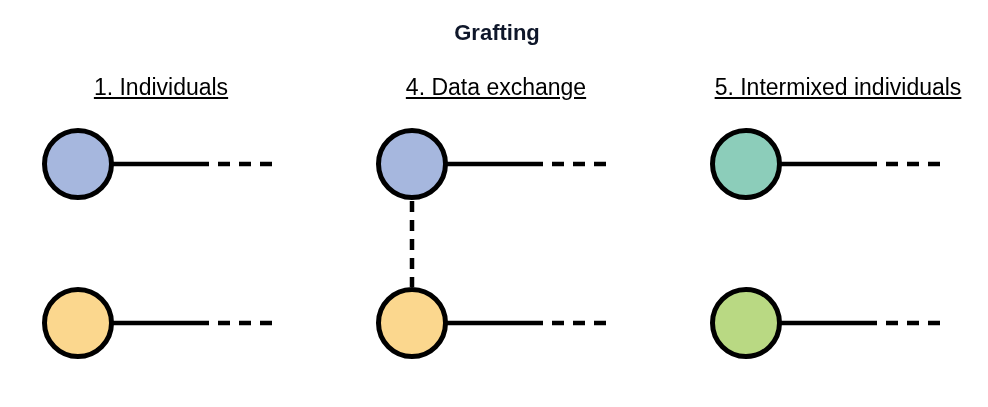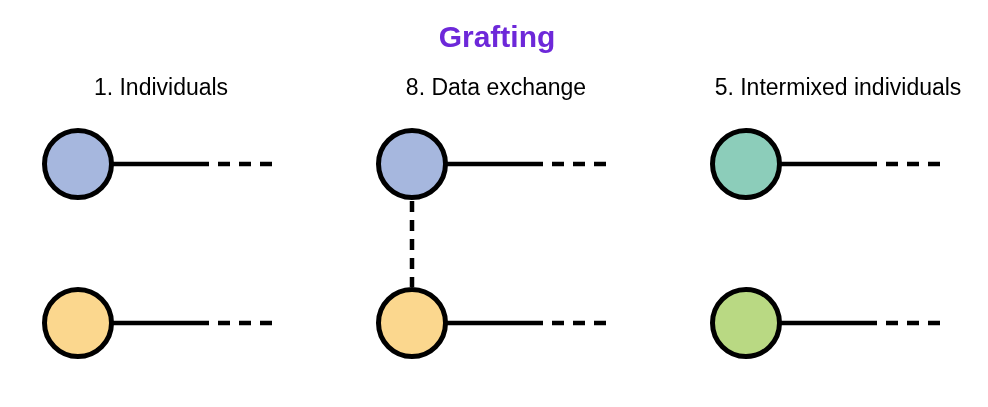--- a/index.html
+++ b/index.html
@@ -13,33 +13,34 @@
     width: 988px;
     height: 407px;
     background: #ffffff;
     overflow: hidden;
   }
   .title {
     position: absolute;
     top: 20px;
     left: 497px;
     transform: translateX(-50%);
-    font-size: 30px;
+    font-size: 22px;
     font-weight: bold;
-    color: #6d28d9;
+    color: #0f172a;
     white-space: nowrap;
   }
   .col-label {
     position: absolute;
     top: 74px;
     transform: translateX(-50%);
     font-size: 23px;
     font-weight: 400;
     color: #000000;
     white-space: nowrap;
+    text-decoration: underline;
   }
   .col-label.c1 { left: 161px; }
   .col-label.c2 { left: 496px; }
   .col-label.c3 { left: 838px; }
   svg.diagram {
     position: absolute;
     top: 0;
     left: 0;
   }
   .branch-solid {
@@ -65,21 +66,21 @@
   }
 </style>
 </head>
 <body>
 
 <div class="canvas">
 
   <div class="title">Grafting</div>
 
   <div class="col-label c1">1. Individuals</div>
-  <div class="col-label c2">8. Data exchange</div>
+  <div class="col-label c2">4. Data exchange</div>
   <div class="col-label c3">5. Intermixed individuals</div>
 
   <svg class="diagram" width="988" height="407" viewBox="0 0 988 407" xmlns="http://www.w3.org/2000/svg">
 
     <line class="branch-solid" x1="112" y1="164" x2="197" y2="164"></line>
     <line class="branch-dashed" x1="197" y1="164" x2="274" y2="164"></line>
     <circle class="node-circle" cx="78" cy="164" r="33.5" fill="#a6b7de"></circle>
 
     <line class="branch-solid" x1="112" y1="323" x2="197" y2="323"></line>
     <line class="branch-dashed" x1="197" y1="323" x2="274" y2="323"></line>

